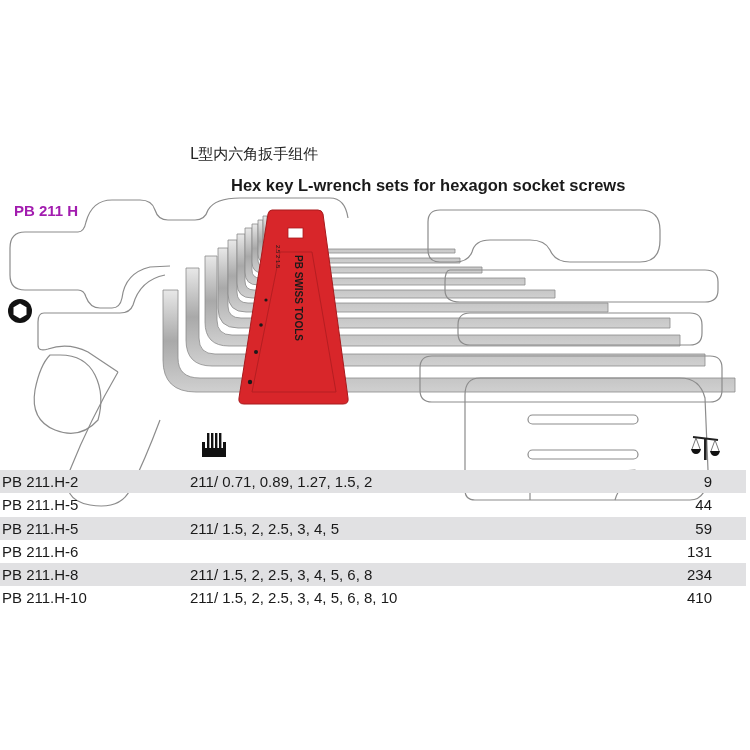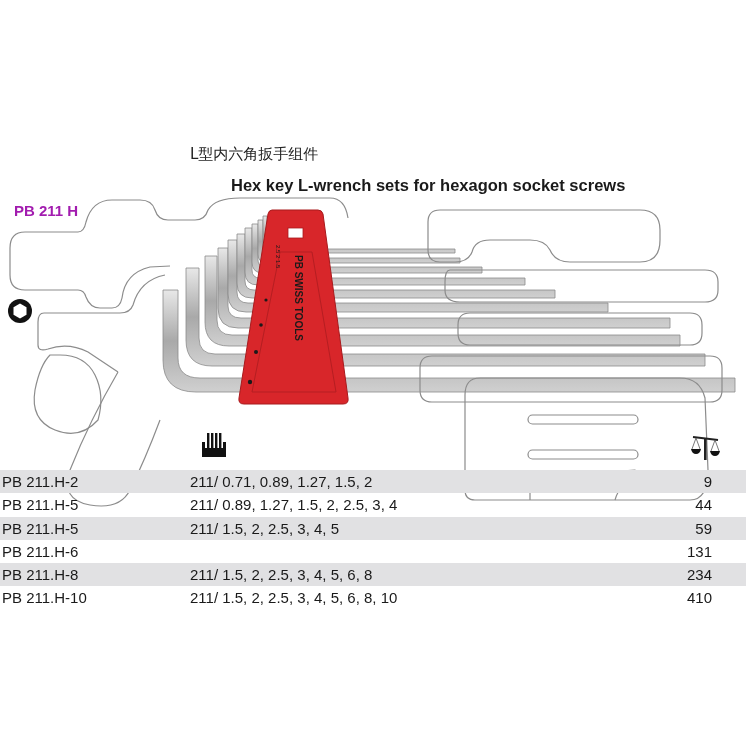--- a/index.html
+++ b/index.html
@@ -127,21 +127,20 @@
 </svg>
 
 <div class="abs table">
   <div class="row shaded">
     <span class="code">PB 211.H-2</span>
     <span class="contents">211/ 0.71, 0.89, 1.27, 1.5, 2</span>
     <span class="weight">9</span>
   </div>
   <div class="row">
     <span class="code">PB 211.H-5</span>
-    <span class="contents">211/ 0.89, 1.27, 1.5, 2, 2.5, 3, 4</span>
     <span class="weight">44</span>
   </div>
   <div class="row shaded">
     <span class="code">PB 211.H-5</span>
     <span class="contents">211/ 1.5, 2, 2.5, 3, 4, 5</span>
     <span class="weight">59</span>
   </div>
   <div class="row">
     <span class="code">PB 211.H-6</span>
     <span class="weight">131</span>

